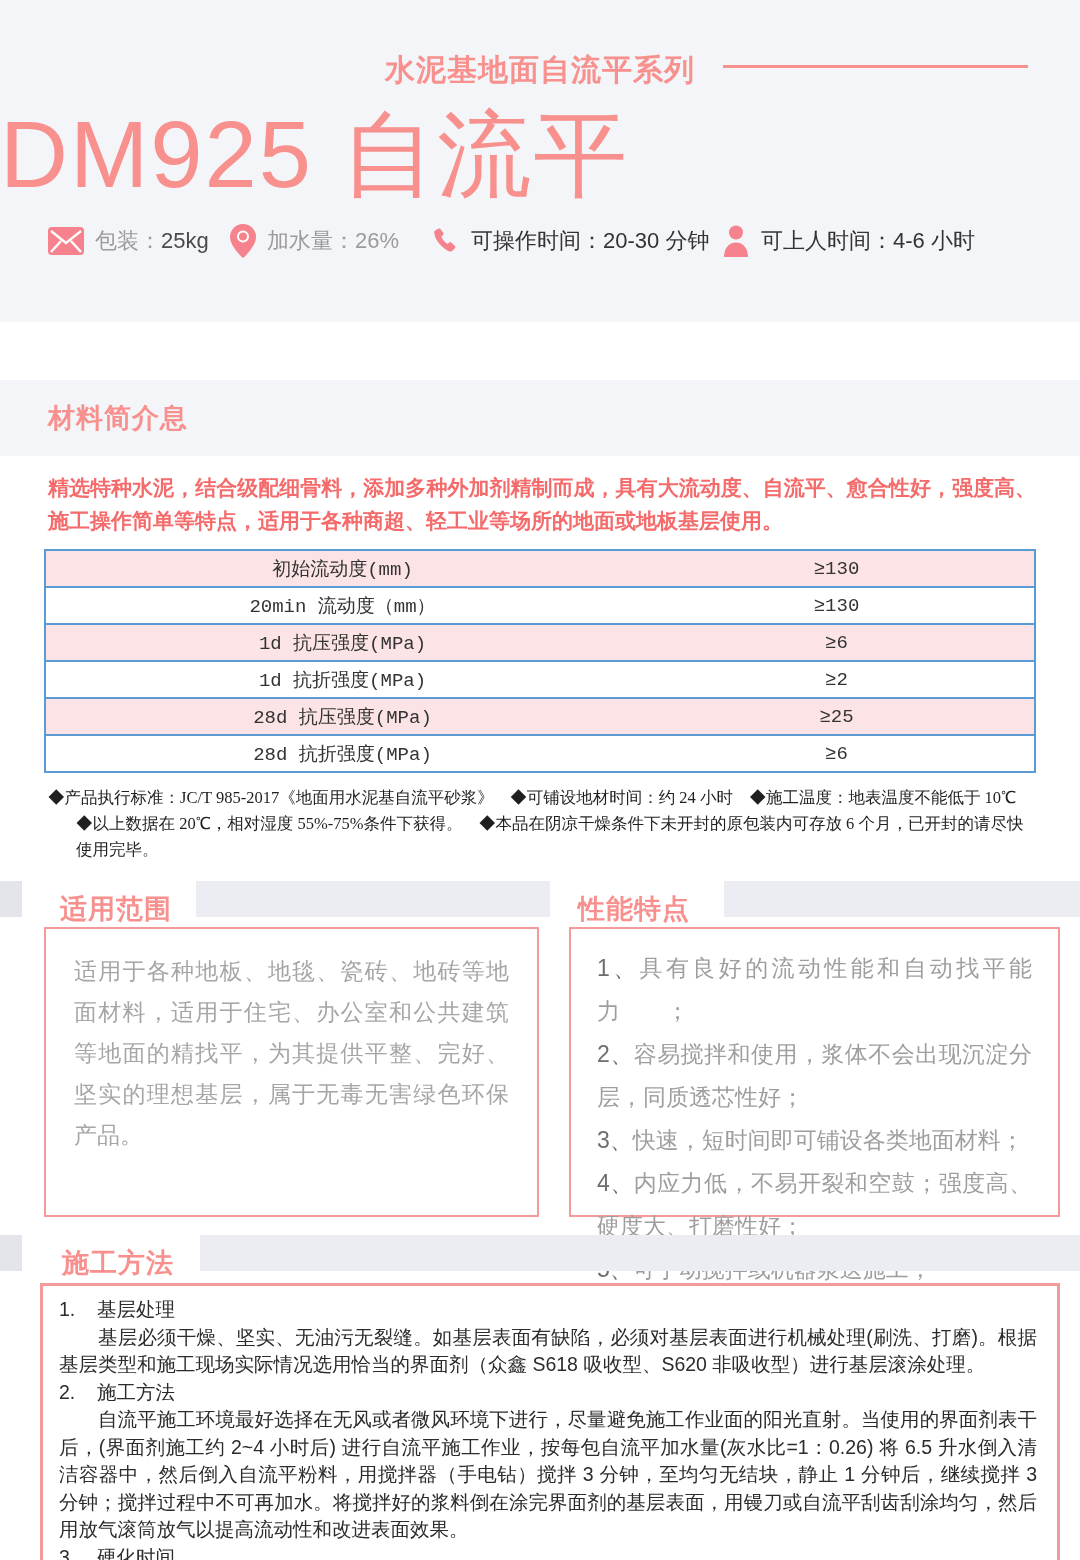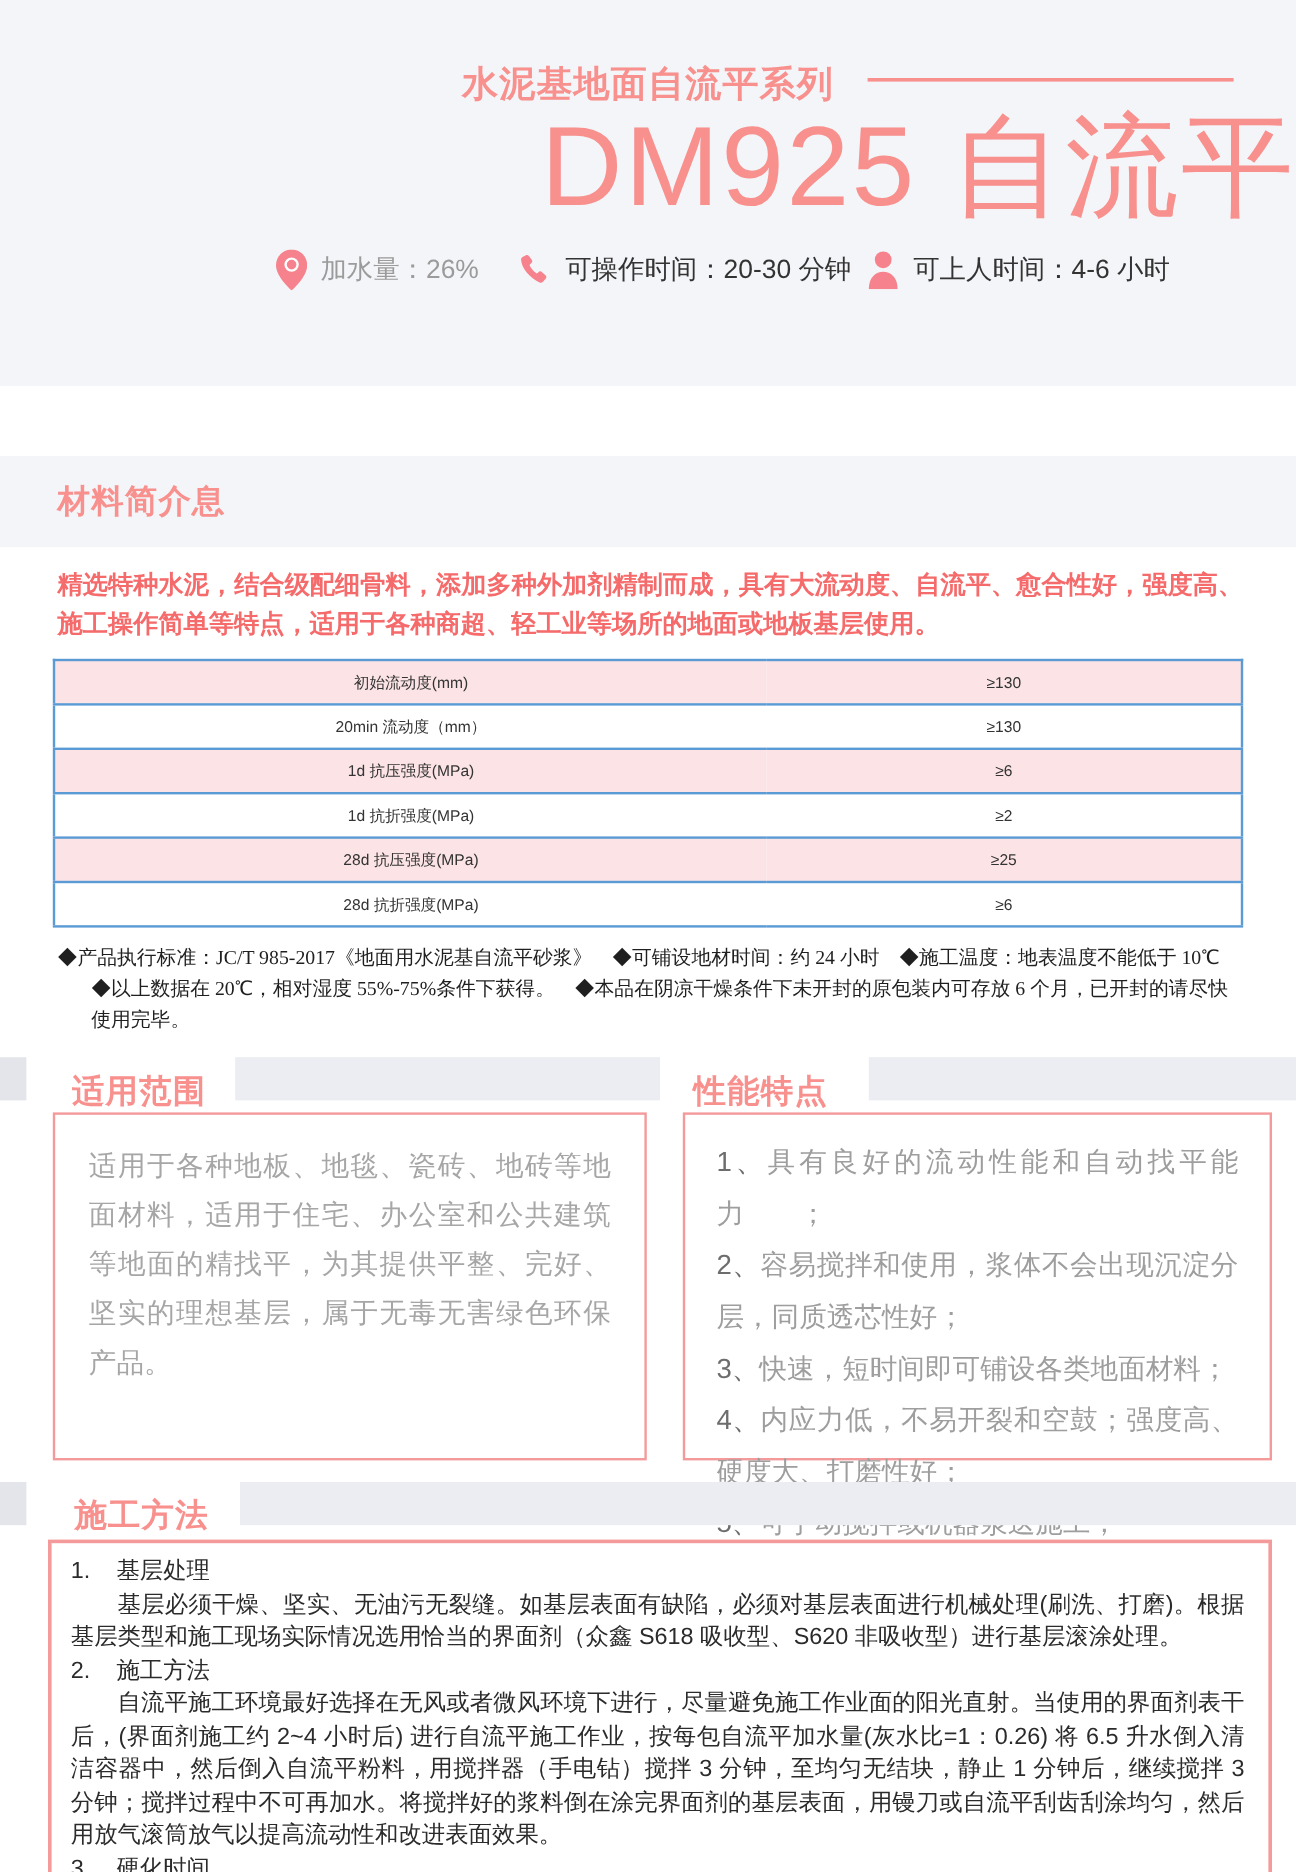--- a/index.html
+++ b/index.html
@@ -10,21 +10,21 @@
     overflow:hidden;
   }
   .page{position:relative;width:1080px;height:1560px;}
 
   
   .top-band{height:322px;background:#f4f5f8;box-sizing:border-box;padding-top:50px;}
   .series-row{position:relative;text-align:center;height:36px;}
   .series-title{font-size:30px;font-weight:bold;color:#f8908e;letter-spacing:1px;}
   .series-line{position:absolute;right:52px;top:15px;width:305px;height:3px;background:#f8908e;}
   .product-title{
-    text-align:right;
+    margin-top:16px;text-align:left;
     font-size:94px;line-height:1.12;color:#f8908e;letter-spacing:2px;
   }
   .specs-row{position:relative;height:56px;margin-top:6px;}
   .spec{position:absolute;top:0;display:flex;align-items:center;height:56px;gap:11px;}
   .spec-1{left:48px;}  .spec-2{left:230px;}  .spec-3{left:430px;}  .spec-4{left:722px;}
   .spec .txt{font-size:22px;white-space:nowrap;}
   .spec-1 .lbl{color:#9b9b9b;} .spec-1 .val{color:#4a4a4a;}
   .spec-2 .lbl,.spec-2 .val{color:#9b9b9b;}
   .spec-3 .lbl,.spec-3 .val,.spec-4 .lbl,.spec-4 .val{color:#333333;}
   .spec svg{display:block;}
@@ -38,21 +38,21 @@
   .intro{
     margin:16px 44px 12px 48px;
     font-size:21px;font-weight:bold;color:#f56a6a;
     line-height:1.55;text-align:justify;
   }
 
   
   .spec-table{
     margin:0 44px;width:992px;
     border-collapse:collapse;border:2px solid #5b9bd5;
-    font-family:Liberation Sans, sans-serif;font-size:13px;color:#333;
+    font-family:Liberation Mono, monospace;font-size:19px;color:#333;
   }
   .spec-table td{height:35px;text-align:center;padding:0;}
   .spec-table tr{border-bottom:2px solid #5b9bd5;}
   .spec-table tr:nth-child(odd){background:#fce4e6;}
   .spec-table tr:nth-child(even){background:#ffffff;}
   .col-label{width:60%;} .col-value{width:40%;}
 
   
   .notes{margin:12px 48px 0 48px;font-family:"Liberation Serif", serif;
          font-size:16.5px;color:#1f1f1f;line-height:26px;}
@@ -93,20 +93,30 @@
 <div class="page">
 
   <div class="top-band">
     <div class="series-row">
       <span class="series-title">水泥基地面自流平系列</span>
       <span class="series-line"></span>
     </div>
     <div class="product-title">DM925 自流平</div>
 
     <div class="specs-row">
+      <div class="spec spec-1">
+        <span>
+          <svg width="36" height="28" viewBox="0 0 36 28">
+            <rect x="0" y="0" width="36" height="28" rx="4" fill="#f5828c"></rect>
+            <path d="M3 4 L18 16 L33 4" fill="none" stroke="#ffffff" stroke-width="2.4"></path>
+            <path d="M3 25 L13 14 M33 25 L23 14" fill="none" stroke="#ffffff" stroke-width="2.4"></path>
+          </svg>
+        </span>
+        <span class="txt"><span class="lbl">包装：</span><span class="val">25kg</span></span>
+      </div>
 
       <div class="spec spec-2">
         <span>
           <svg width="26" height="34" viewBox="0 0 26 34">
             <path d="M13 0 C5.8 0 0 5.8 0 13 C0 22.8 13 34 13 34 C13 34 26 22.8 26 13 C26 5.8 20.2 0 13 0 Z" fill="#f5828c"></path>
             <circle cx="13" cy="12.5" r="5" fill="none" stroke="#ffffff" stroke-width="2"></circle>
           </svg>
         </span>
         <span class="txt"><span class="lbl">加水量：</span><span class="val">26%</span></span>
       </div>

